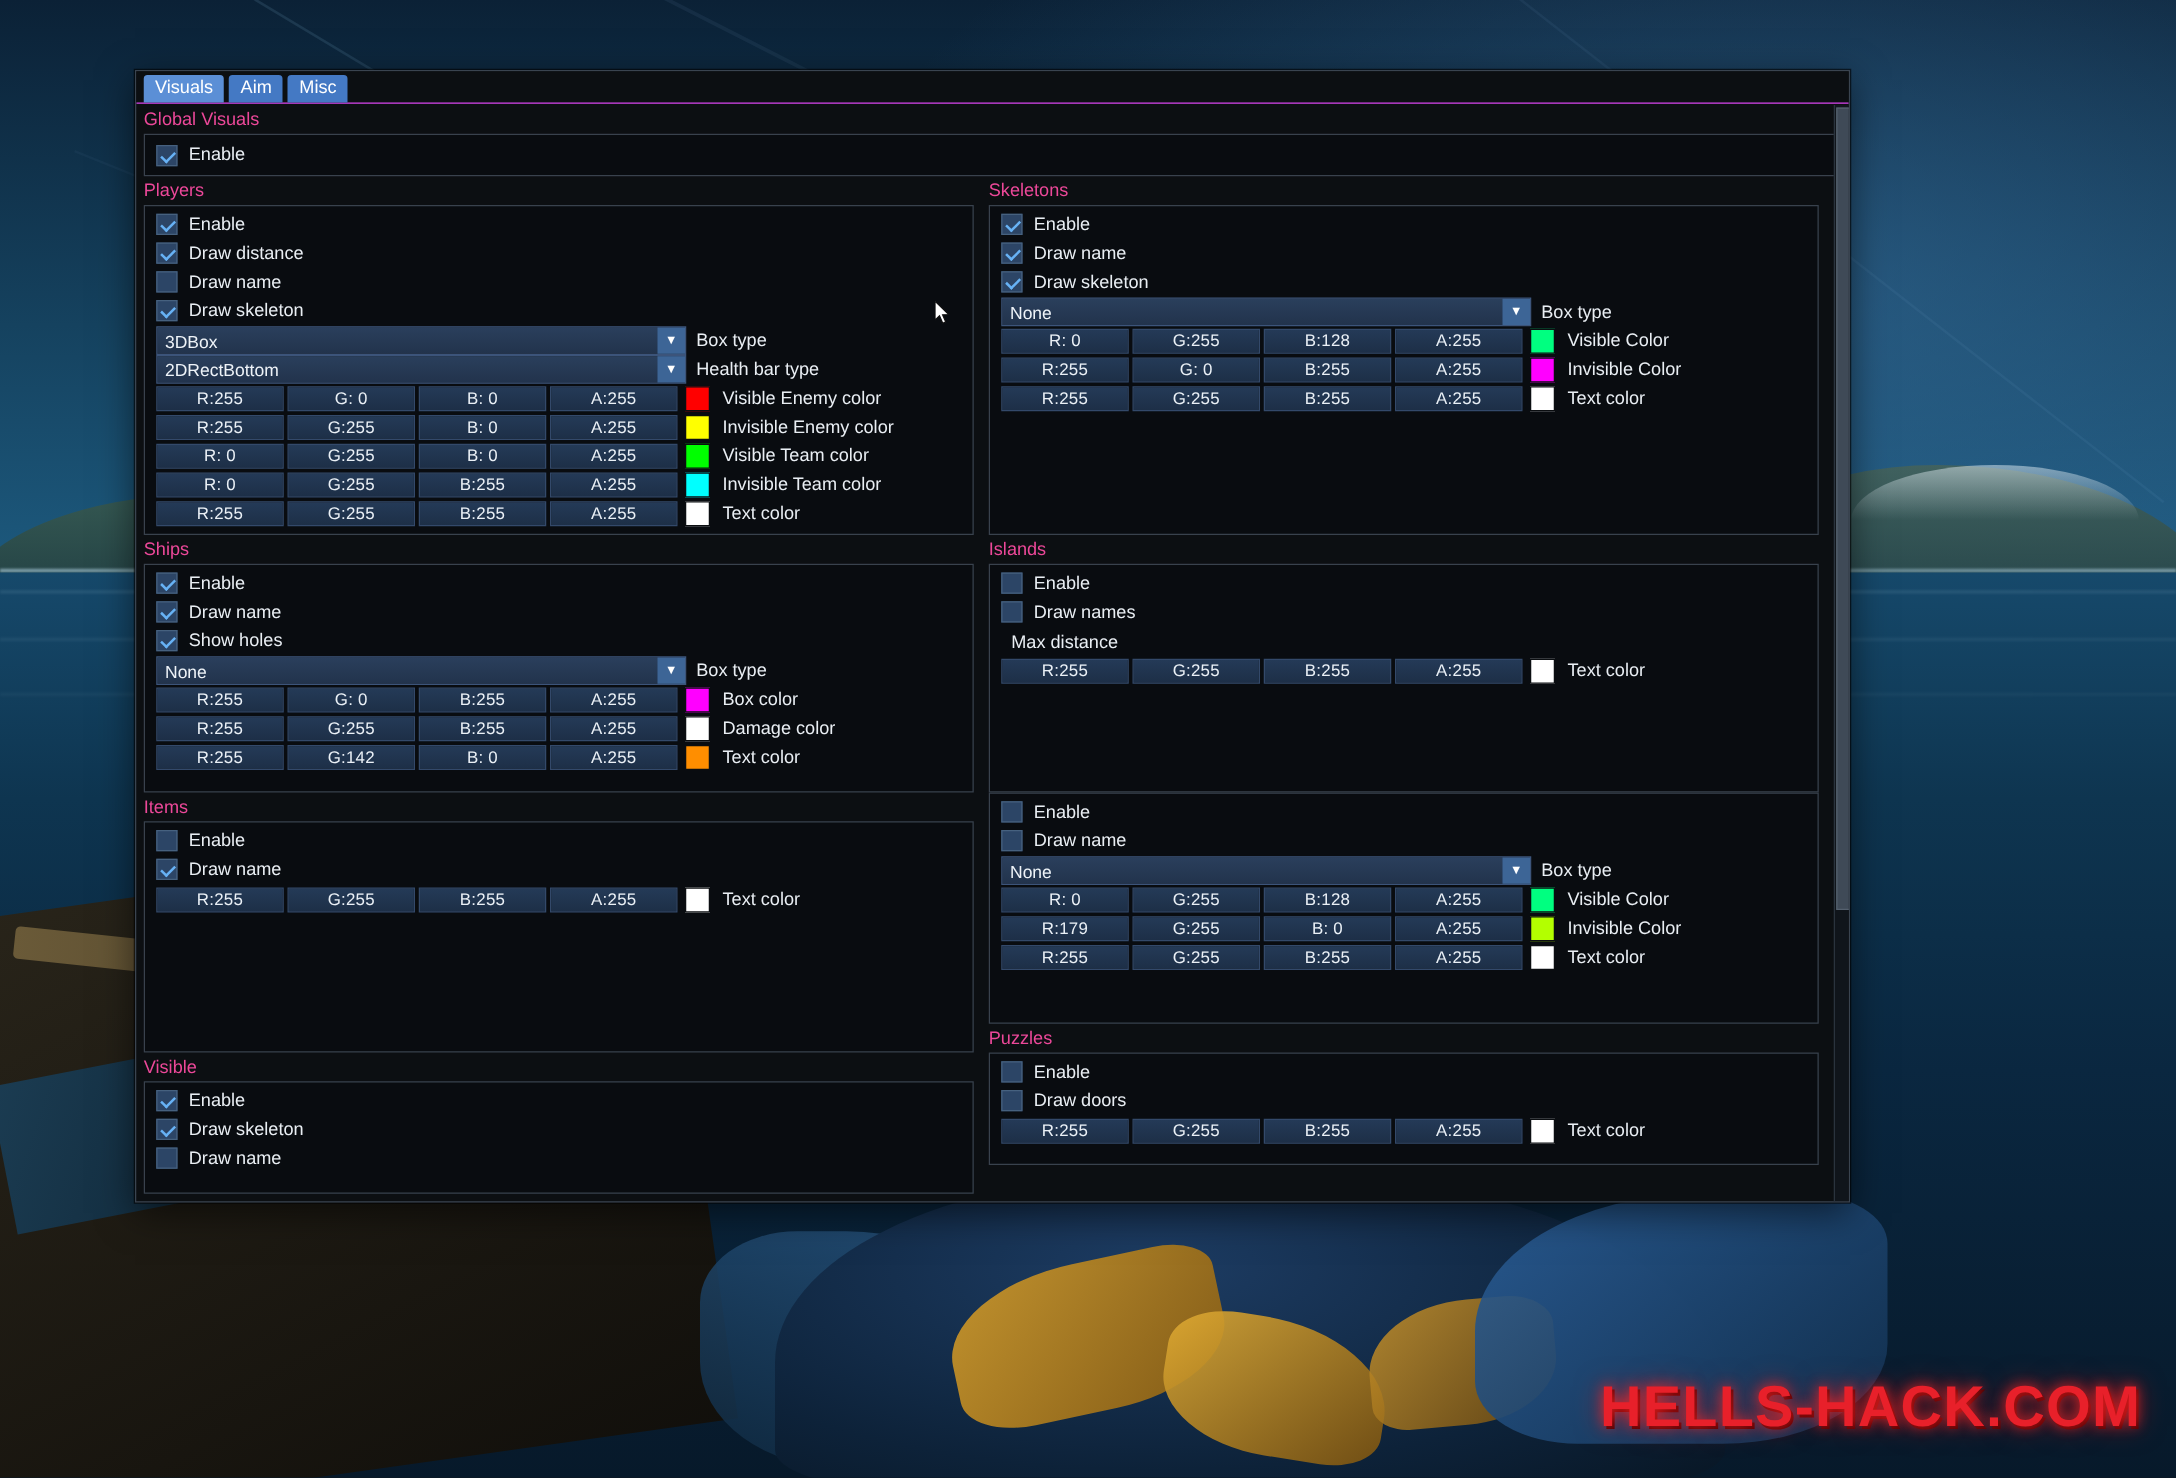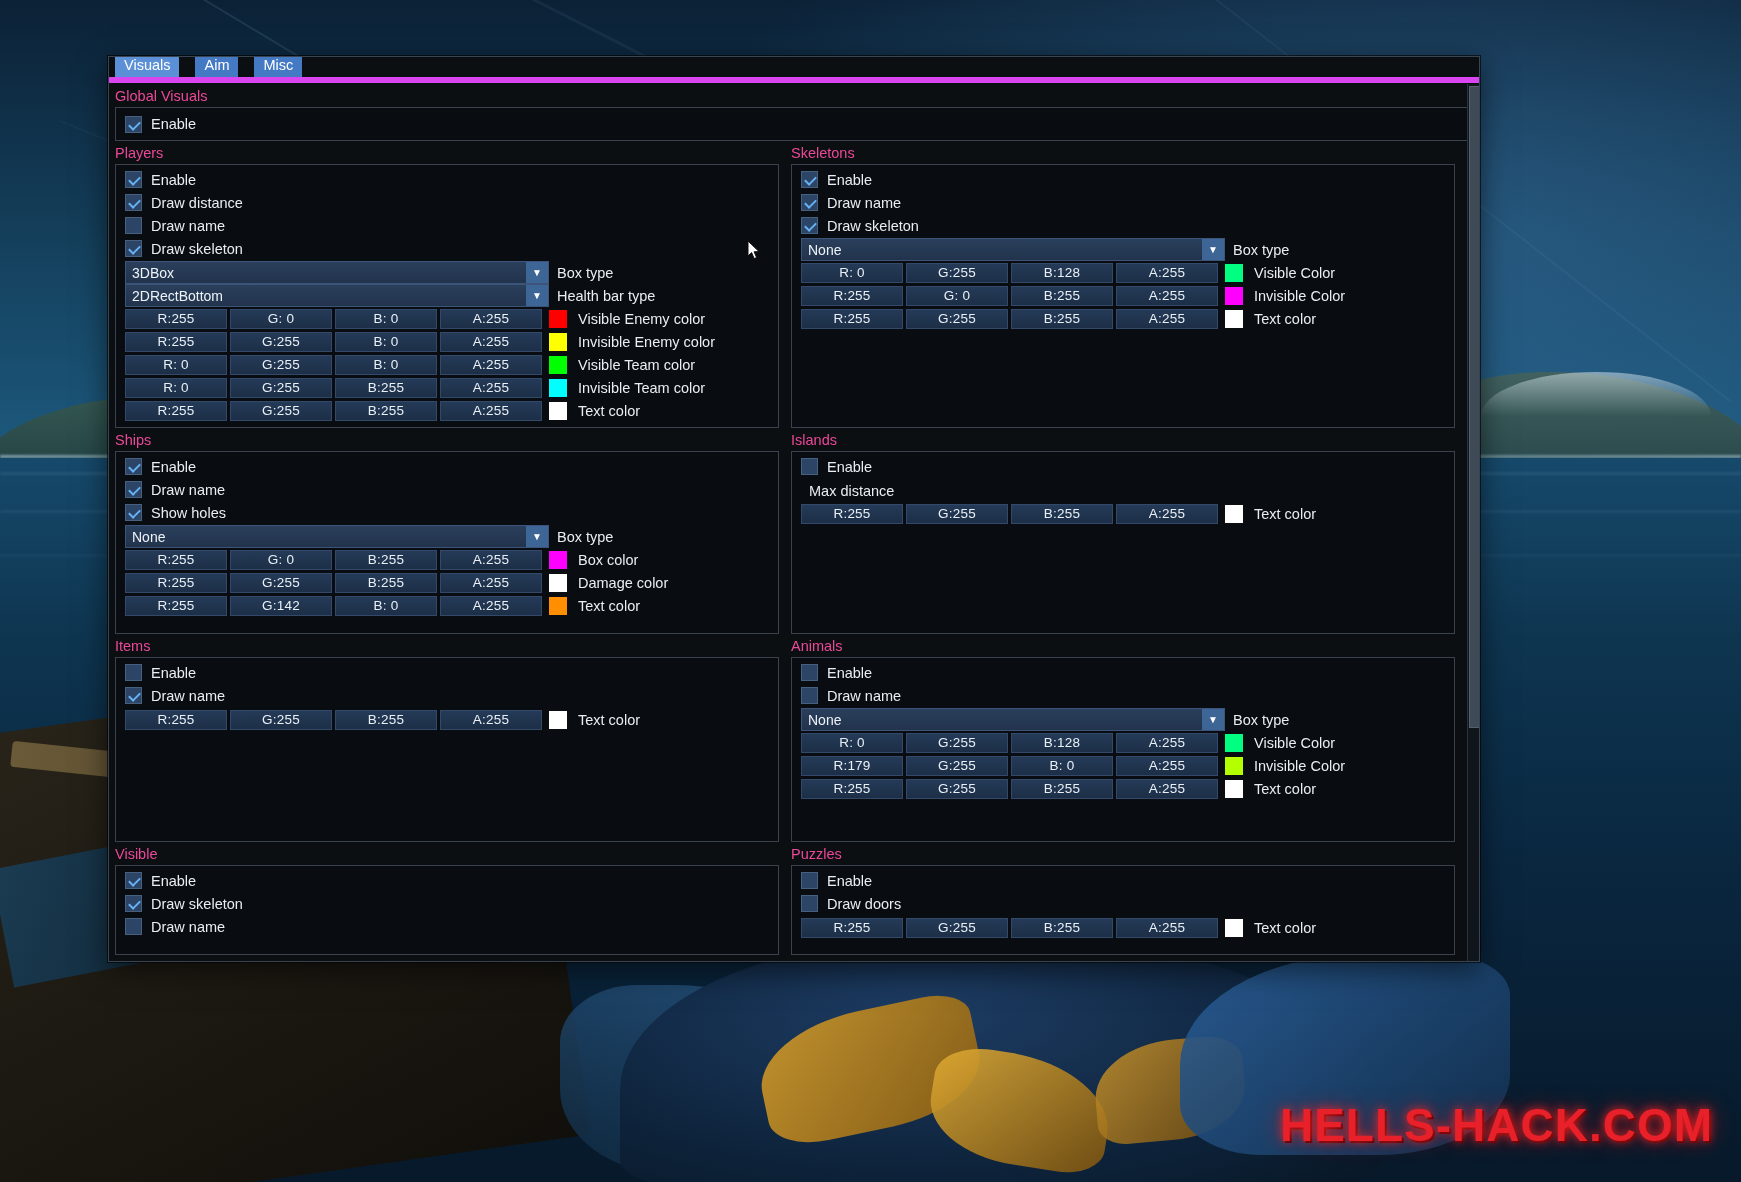--- a/index.html
+++ b/index.html
@@ -67,21 +67,21 @@
 
   
   #menu{position:absolute;left:108px;top:56px;width:1370px;height:904px;
     background:#0c0f12;border:1px solid #3a4450;
     box-shadow:0 0 0 1px rgba(0,0,0,.6), 0 8px 28px rgba(0,0,0,.55);
     overflow:hidden;}
   .menu-inner{position:relative;width:1370px;height:904px;}
 
   
   .tabbar{height:26px;padding:4px 0 0 6px;box-sizing:border-box;
-    border-bottom:6px solid #d946ef;display:flex;gap:16px;align-items:flex-end;background:#0c0f12;}
+    border-bottom:1px solid #d946ef;display:flex;gap:4px;align-items:flex-end;background:#0c0f12;}
   .tab{font-size:14.5px;color:#ffffff;padding:2px 9px 3px 9px;border-radius:3px 3px 0 0;
     background:#4479c4;line-height:17px;cursor:pointer;}
   .tab.sel{background:#5b8fd6;}
 
   .content{position:absolute;left:0;top:27px;right:0;bottom:0;overflow:hidden;}
 
   
   .glabel{font-size:14.5px;color:#ec4899;padding:4px 0 3px 6px;}
   .gbox{border:1px solid #39424d;background:rgba(8,11,14,.55);margin:0 6px;box-sizing:border-box;}
 
@@ -400,34 +400,37 @@
                 <span class="ccap">Text color</span>
               </div>
             </div>
 
             <div class="glabel">Islands</div>
             <div class="gbox" style="height:183px">
               <div class="chkrow" style="margin-top:3px">
                 <span class="chk"></span>
                 <span class="chklabel">Enable</span>
               </div>
+              <div class="chkrow">
+                <span class="chk"></span>
+                <span class="chklabel">Draw names</span>
+              </div>
               <div class="srow">
                 <span class="scap">Max distance</span>
               </div>
               <div class="crow">
                 <span class="cfield">R:255</span>
                 <span class="cfield">G:255</span>
                 <span class="cfield">B:255</span>
                 <span class="cfield">A:255</span>
                 <span class="swatch" style="background:#ffffff"></span>
                 <span class="ccap">Text color</span>
               </div>
             </div>
 
-            <div class="glabel">Animals</div>
             <div class="gbox" style="height:185px">
               <div class="chkrow" style="margin-top:3px">
                 <span class="chk"></span>
                 <span class="chklabel">Enable</span>
               </div>
               <div class="chkrow">
                 <span class="chk"></span>
                 <span class="chklabel">Draw name</span>
               </div>
               <div class="combo">

